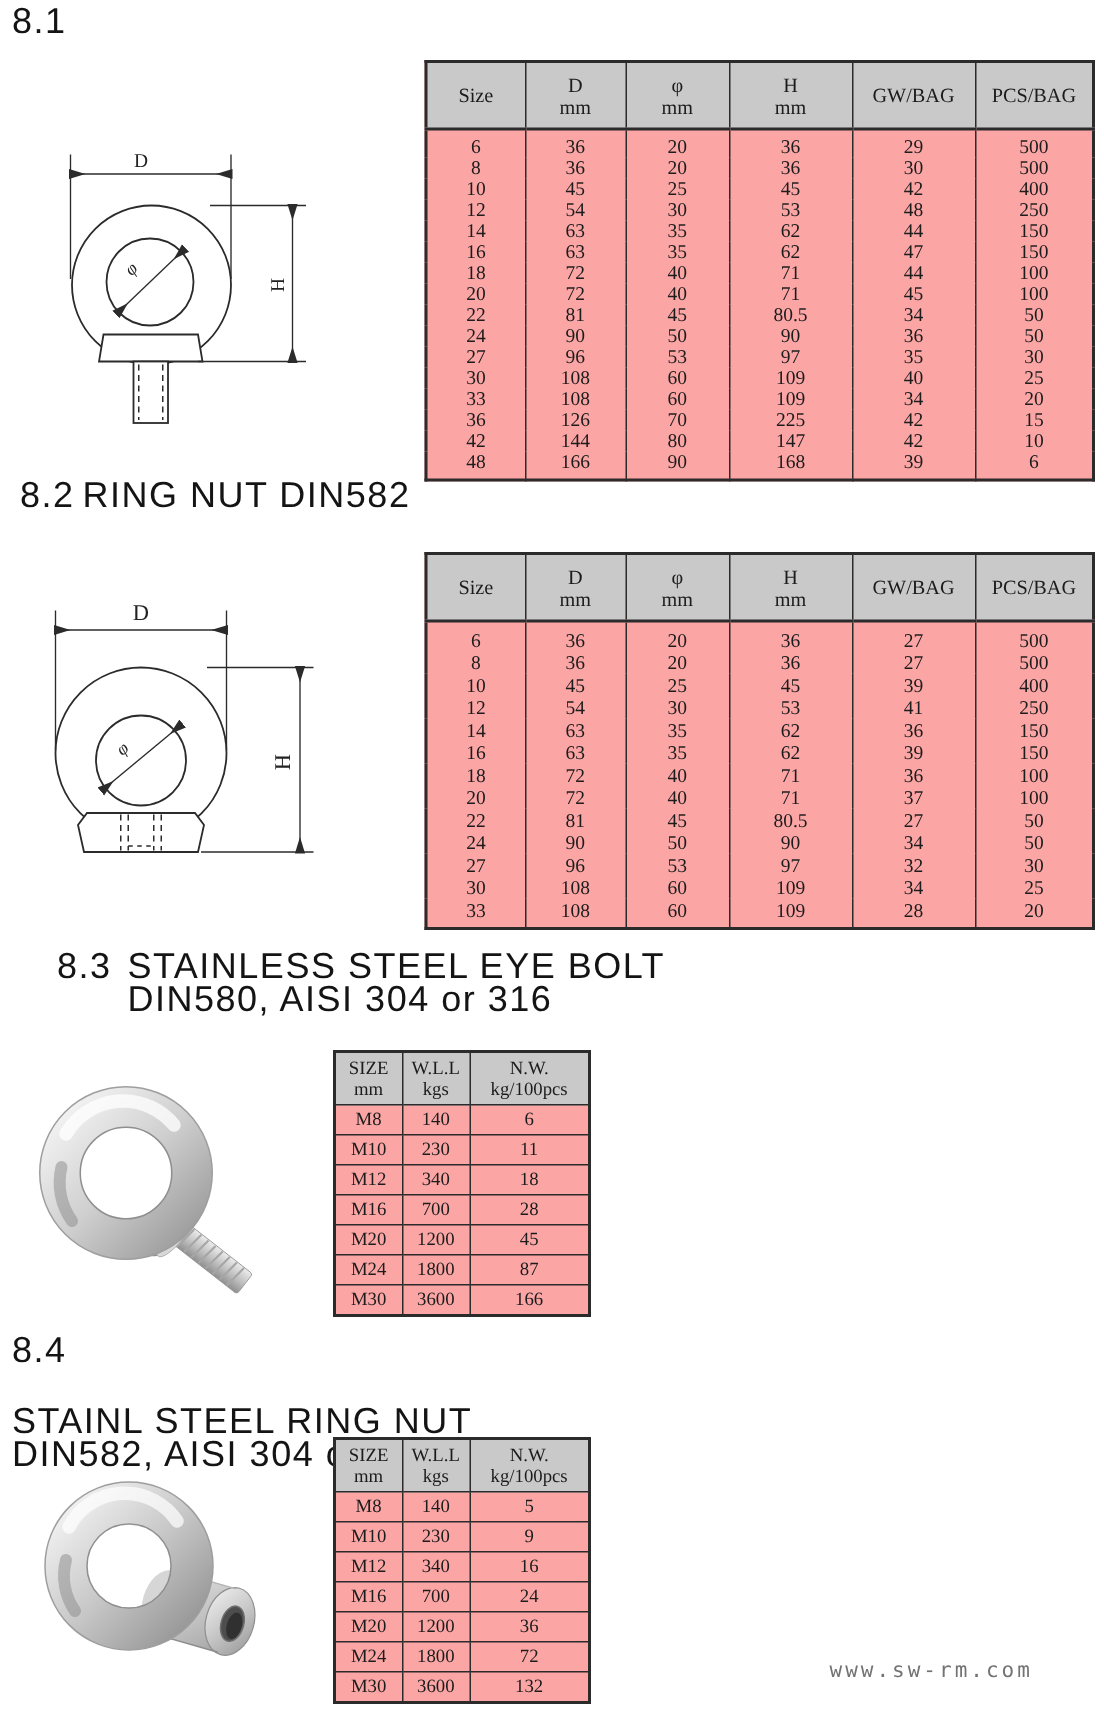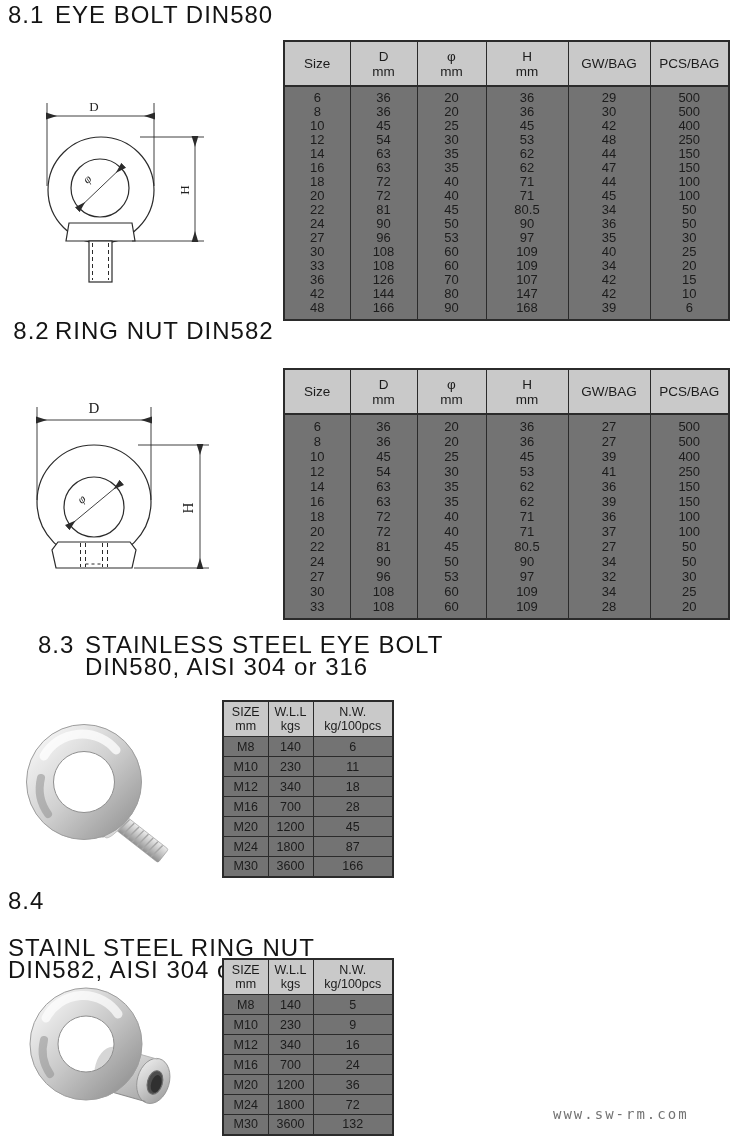--- a/index.html
+++ b/index.html
@@ -9,21 +9,21 @@
 
   
   .heading { position:absolute; display:flex; align-items:flex-start;
              font-weight:normal; font-size:24px; letter-spacing:1px; color:#141414;
              line-height:22px; }
   .heading .num { flex:0 0 47px; }
   .heading .ttl div { white-space:nowrap; }
 
   
   .spec-table { position:absolute; border-collapse:collapse; table-layout:fixed;
-                font-family:Liberation Sans, sans-serif; color:#1c1c1c; background:#737373; }
+                font-family:Liberation Serif, serif; color:#1c1c1c; background:#fca5a5; }
   .t-big { width:445px; font-size:13px; border:2px solid #2b2b2b; }
   .t-big th, .t-big td { border-left:1px solid #2b2b2b; border-right:1px solid #2b2b2b;
                          text-align:center; font-weight:normal; }
   .t-big thead th { background:#c9c9c9; height:45px; font-size:13.5px;
                     border-bottom:2px solid #2b2b2b; vertical-align:middle; }
   .t-big thead th div { line-height:15px; }
   .t1 td { line-height:14px; }
   .t2 td { line-height:15px; }
   .t-big tbody tr:first-child td { padding-top:4px; }
   .t-big tbody tr:last-child td { padding-bottom:4px; }
@@ -42,23 +42,20 @@
                font-family:"DejaVu Sans Mono",monospace; font-size:14px;
                color:#737373; letter-spacing:2px; }
 </style>
 </head>
 <body>
 
 <div class="page">
 
   <div class="heading" style="left:8px; top:4px;">
     <span class="num">8.1</span>
-    <span class="ttl">
-        <div>EYE BOLT DIN580</div>
-      </span>
   </div>
 
   <svg style="left:28px; top:90px;" width="210" height="212" viewBox="0 0 210 212">
     <defs>
       <marker id="ar1" markerWidth="11" markerHeight="8" refX="10" refY="4" orient="auto-start-reverse" markerUnits="userSpaceOnUse">
         <path d="M0,4 L11,0.6 L11,7.4 Z" fill="#2b2b2b"></path>
       </marker>
     </defs>
     <g fill="none" stroke="#2b2b2b" stroke-width="1.2">
       <circle cx="73" cy="100" r="53"></circle>
@@ -219,21 +216,21 @@
           <td>108</td>
           <td>60</td>
           <td>109</td>
           <td>34</td>
           <td>20</td>
         </tr>
         <tr>
           <td>36</td>
           <td>126</td>
           <td>70</td>
-          <td>107</td>
+          <td>225</td>
           <td>42</td>
           <td>15</td>
         </tr>
         <tr>
           <td>42</td>
           <td>144</td>
           <td>80</td>
           <td>147</td>
           <td>42</td>
           <td>10</td>

